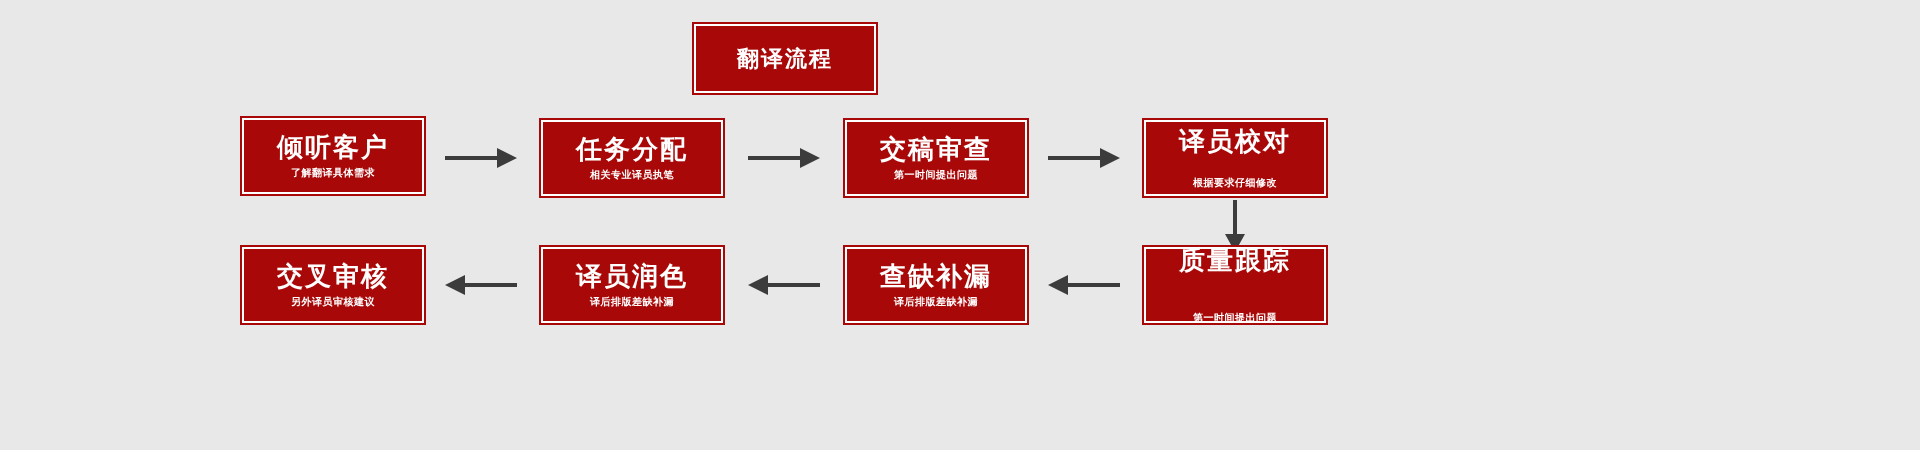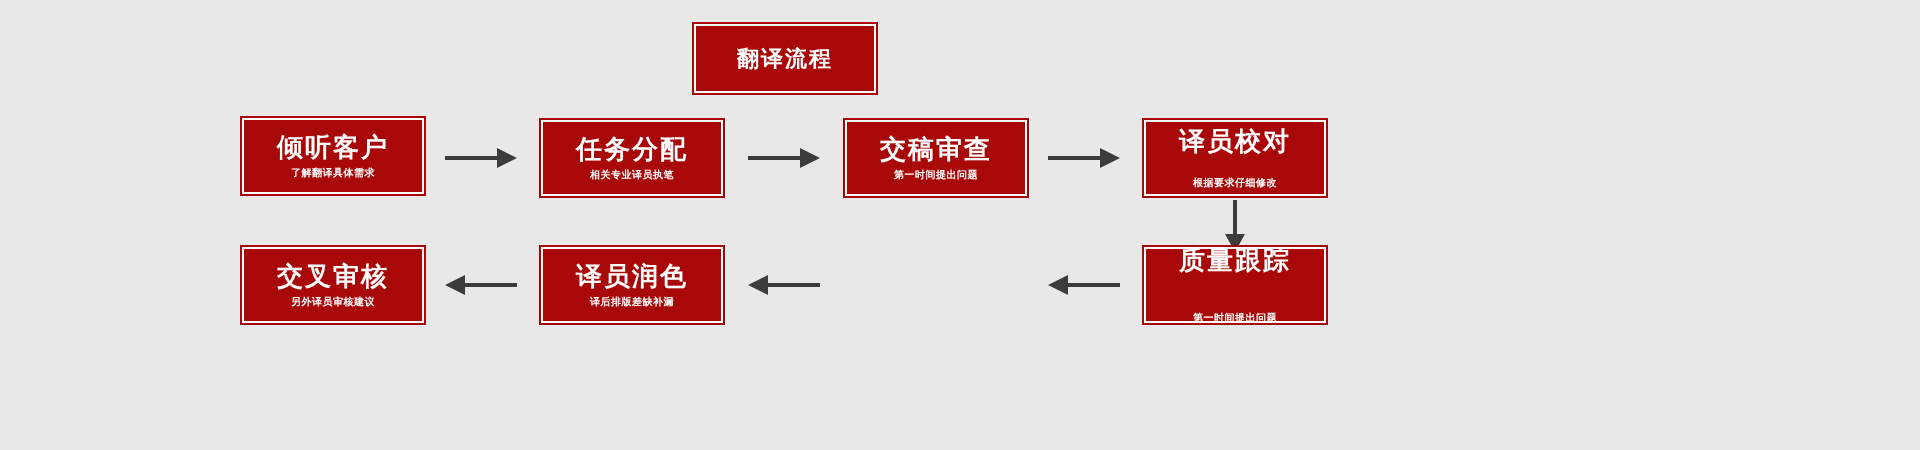--- a/index.html
+++ b/index.html
@@ -157,20 +157,24 @@
 
   <div class="pbox r2c4">
     <span class="p-title">质量跟踪</span>
     <span class="p-sub">第一时间提出问题</span>
   </div>
 
   <svg class="arrow arrow-h a-r2-1" viewBox="0 0 72 26">
     <path d="M72 11 H20 V3 L0 13 L20 23 V15 H72 Z" fill="#3c3c3c"></path>
   </svg>
 
+  <div class="pbox r2c3">
+    <span class="p-title">查缺补漏</span>
+    <span class="p-sub">译后排版差缺补漏</span>
+  </div>
 
   <svg class="arrow arrow-h a-r2-2" viewBox="0 0 72 26">
     <path d="M72 11 H20 V3 L0 13 L20 23 V15 H72 Z" fill="#3c3c3c"></path>
   </svg>
 
   <div class="pbox r2c2">
     <span class="p-title">译员润色</span>
     <span class="p-sub">译后排版差缺补漏</span>
   </div>
 

